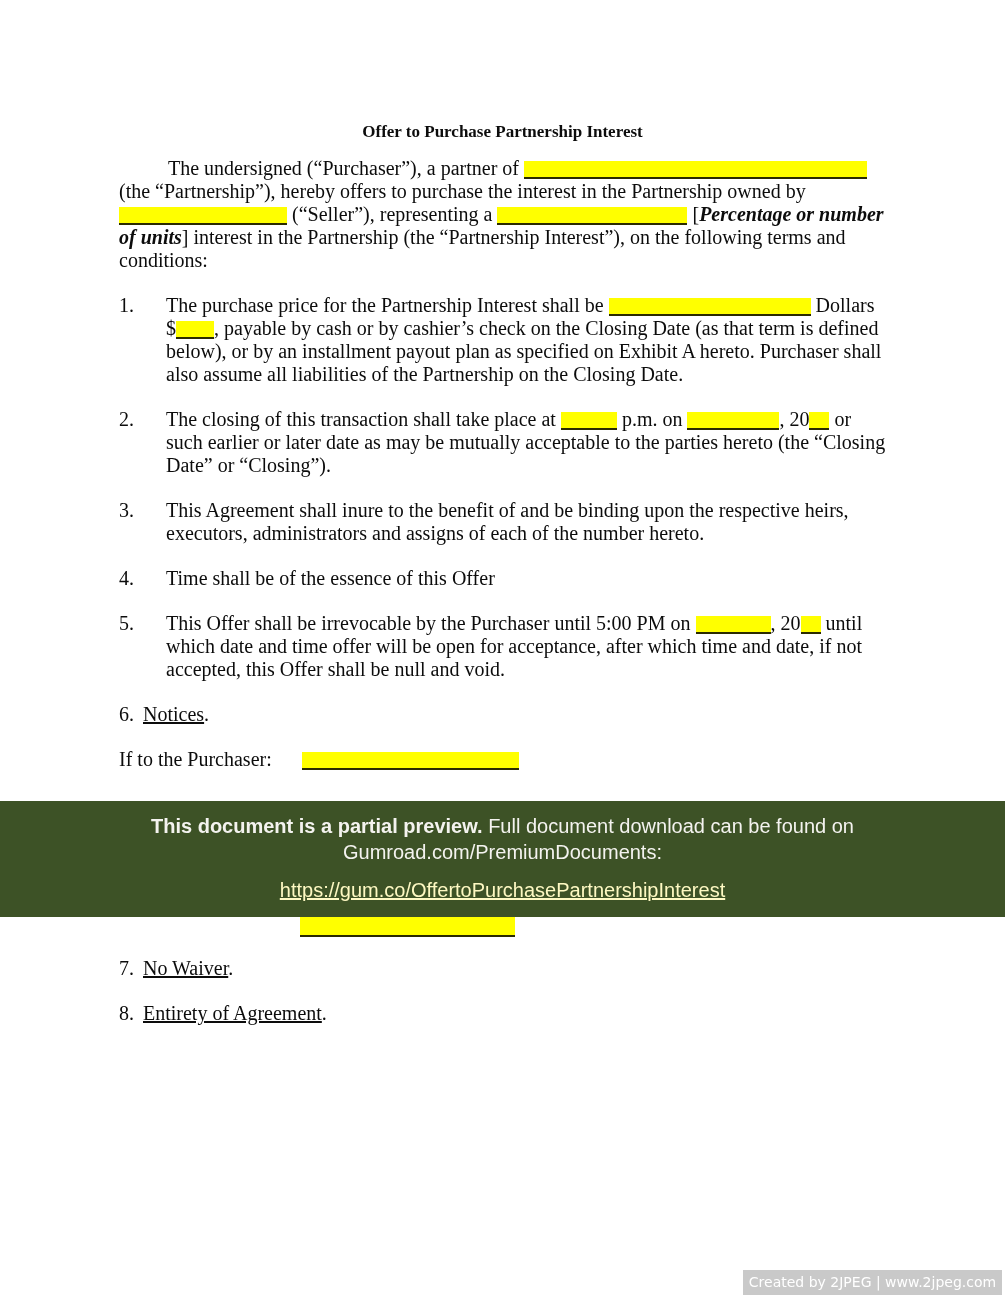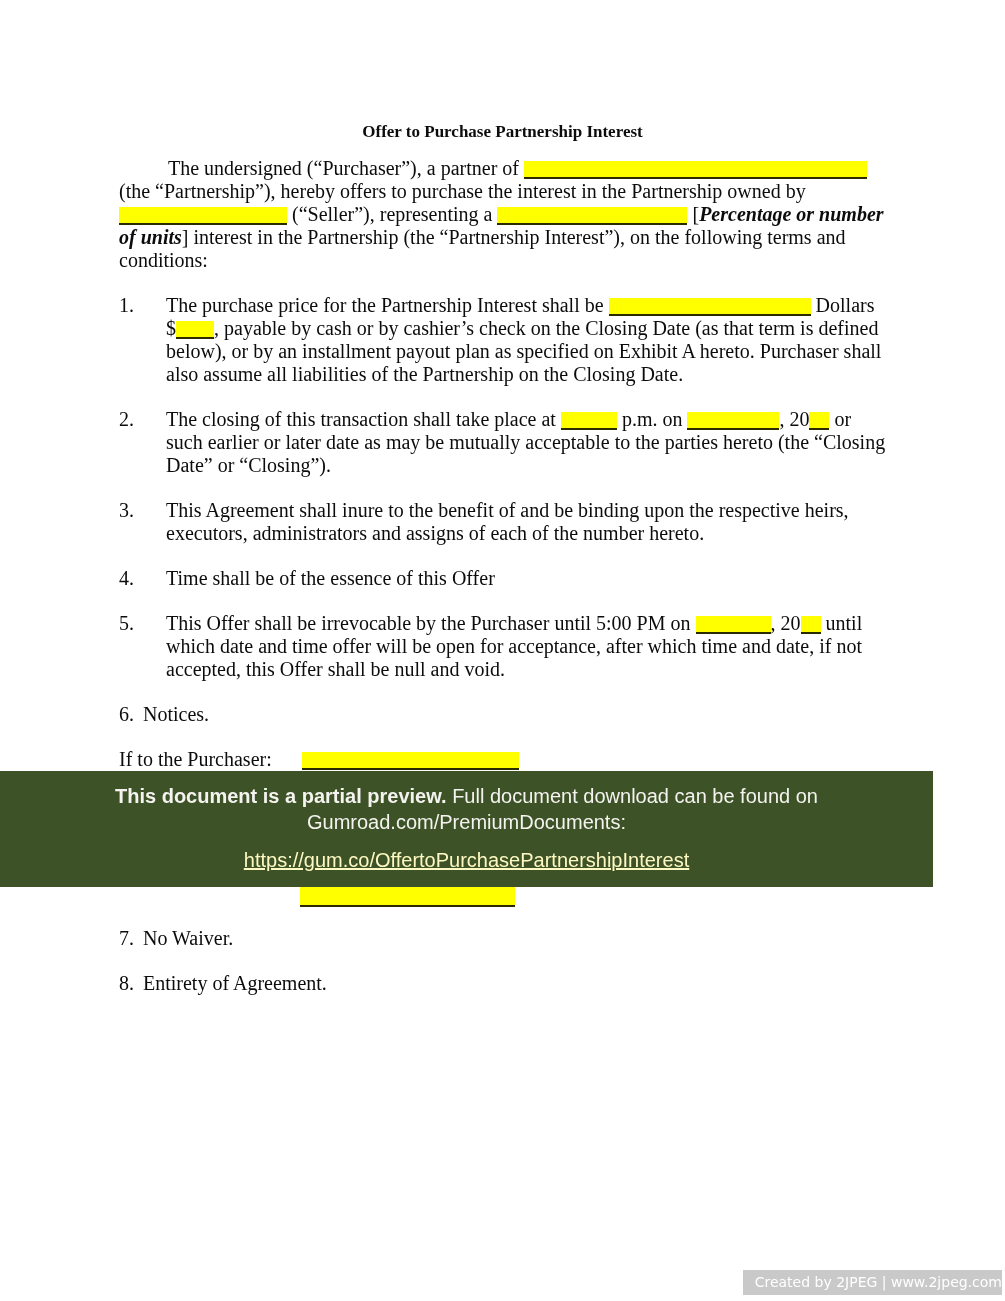--- a/index.html
+++ b/index.html
@@ -8,49 +8,49 @@
   .page { position:relative; width:1005px; height:1301px; padding:122px 119px 11px 119px; overflow:hidden; background:#ffffff; }
   .doc-title { font-size:17px; font-weight:bold; text-align:center; line-height:20px; margin-bottom:15px; }
   p, .clause, .section-head { font-size:20px; line-height:23px; }
   .block { margin-bottom:22px; }
   .intro { text-indent:49px; }
   .clause { display:flex; }
   .cnum { flex:none; width:47px; }
   .cbody { flex:1; }
   .section-head { display:flex; }
   .snum { flex:none; width:24px; }
-  .section-label { }
+  .section-label { text-decoration:underline; }
   .blank {
     display:inline-block; background:#ffff00;
     border-bottom:2px solid #2b2b00;
     height:18px; vertical-align:-4px;
   }
   .bolditalic { font-weight:bold; font-style:italic; }
   .purchaser-line { margin-bottom:0; }
   .purchaser-line .blank { margin-left:30px; }
   .banner {
-    margin-left:-119px; width:933px; height:116px;
+    margin-left:-119px; width:1005px; height:116px;
     background:#3d5226; color:#f4f3ef;
     font-family:"Liberation Sans", sans-serif;
-    text-align:center; padding-top:12px;
+    text-align:center; padding-top:12px;margin-top:30px;
   }
   .banner-text { font-size:20px; line-height:26px; max-width:850px; margin:0 auto; }
   .banner-text b { font-weight:bold; }
   .banner-link-line { margin-top:12px; font-size:20px; line-height:26px; }
   .banner-link-line a { color:#fef9c3; text-decoration:underline; cursor:pointer; }
   .cutoff-blank {
     display:block; margin-left:181px; width:215px; height:20px;
     background:#ffff00; border-bottom:2px solid #2b2b00; margin-bottom:20px;
   }
   .watermark {
     position:absolute; right:3px; bottom:6px;
     width:259px; height:25px; line-height:25px;
     background:#c9c9c9; color:#ffffff;
     font-family:"DejaVu Sans","Liberation Sans",sans-serif;
-    font-size:14px; text-align:right;
+    font-size:14px; text-align:center;
   }
 </style>
 </head>
 <body>
 
 <div class="page">
 
   <h1 class="doc-title">Offer to Purchase Partnership Interest</h1>
 
   <p class="intro block"><span>The undersigned (“Purchaser”), a partner of </span><span class="blank" style="width:343px"></span><span> (the “Partnership”), hereby offers to purchase the interest in the Partnership owned by </span><span class="blank" style="width:168px"></span><span> (“Seller”), representing a </span><span class="blank" style="width:190px"></span><span> [</span><span class="bolditalic">Percentage or number of units</span><span>] interest in the Partnership (the “Partnership Interest”), on the following terms and conditions:</span></p>

